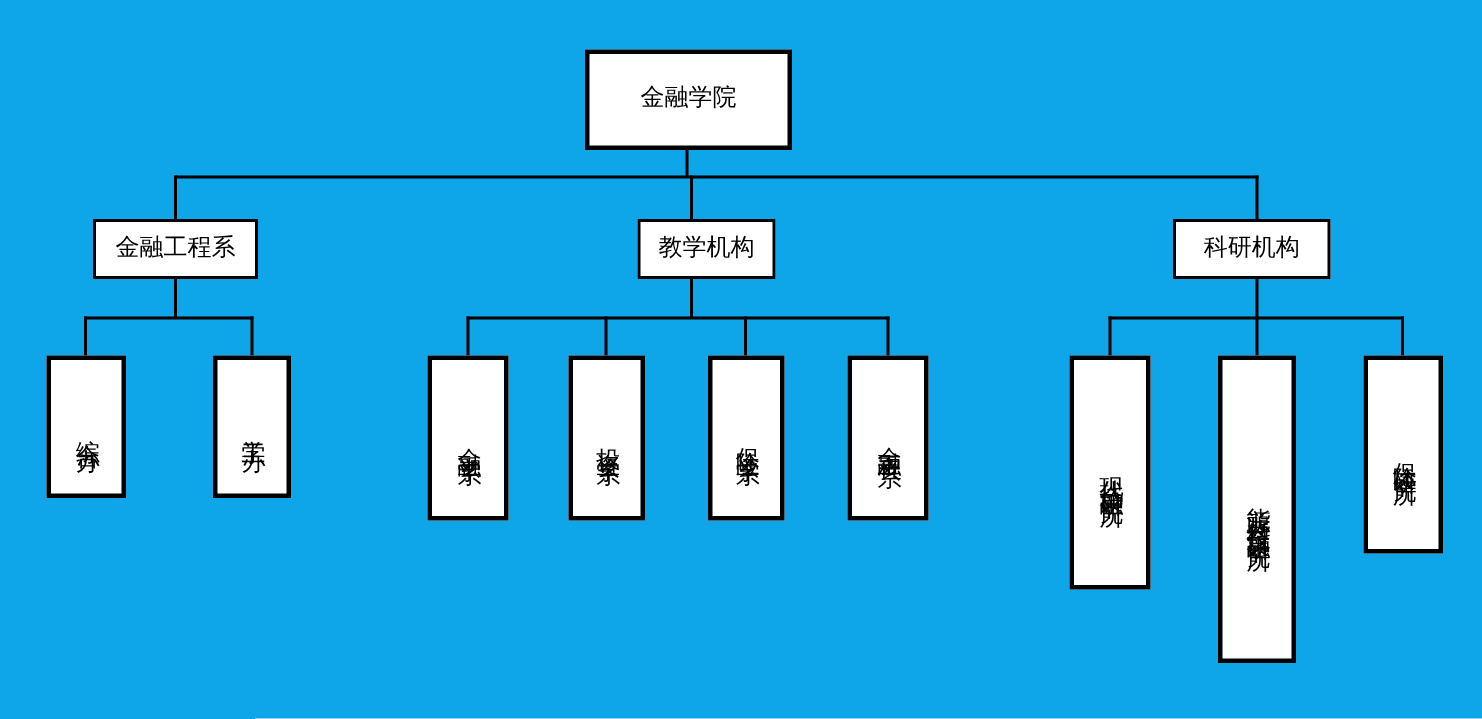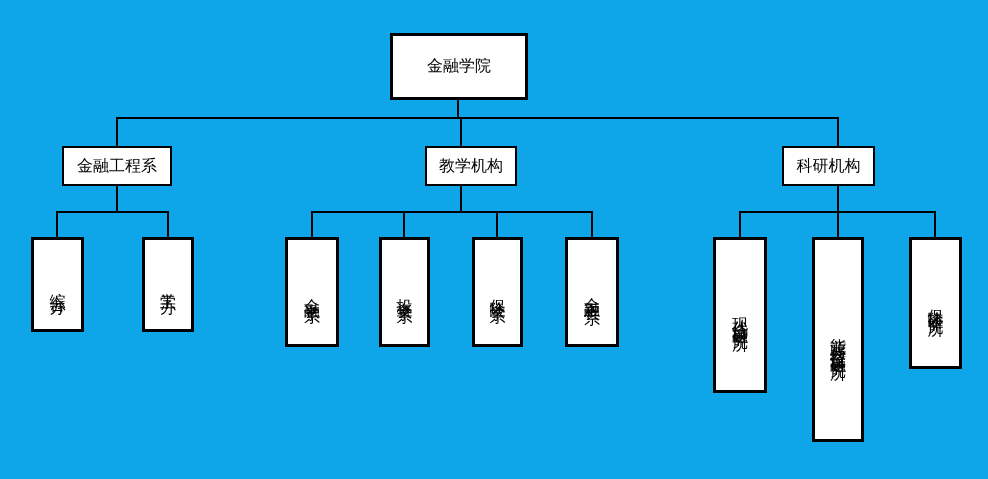--- a/index.html
+++ b/index.html
@@ -50,21 +50,21 @@
   
   .stem-root  { left: 457px; top: 100px; height: 18px; }
   .bus-l1     { left: 116px; top: 117px; width: 723px; }
   .drop-admin { left: 116px; top: 117px; height: 30px; }
   .drop-teach { left: 460px; top: 117px; height: 30px; }
   .drop-res   { left: 837px; top: 117px; height: 30px; }
 
   
   .node-admin { left: 62px;  top: 146px; width: 110px; height: 40px; }
   .node-teach { left: 405px; top: 146px; width: 92px; height: 40px; margin-left: 20px; }
-  .node-res   { left: 782px; top: 146px; width: 93px; height: 40px; }
+  .node-res   { left: 782px; top: 146px; width: 105px; height: 40px; }
 
   
   .stem-admin { left: 116px; top: 185px; height: 27px; }
   .bus-admin  { left: 56px;  top: 211px; width: 113px; }
   .drop-zhb   { left: 56px;  top: 211px; height: 27px; }
   .drop-xgb   { left: 167px; top: 211px; height: 27px; }
 
   .stem-teach { left: 460px; top: 185px; height: 27px; }
   .bus-teach  { left: 311px; top: 211px; width: 282px; }
   .drop-jrx   { left: 311px; top: 211px; height: 27px; }

